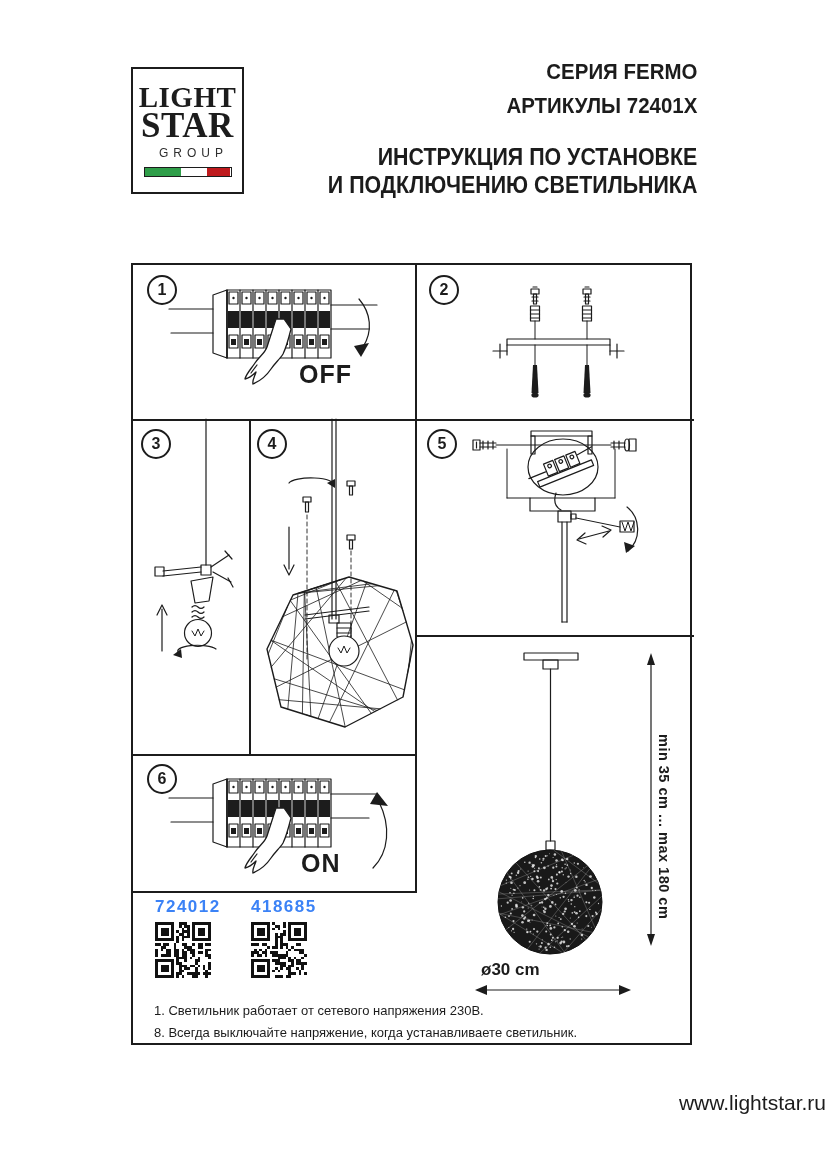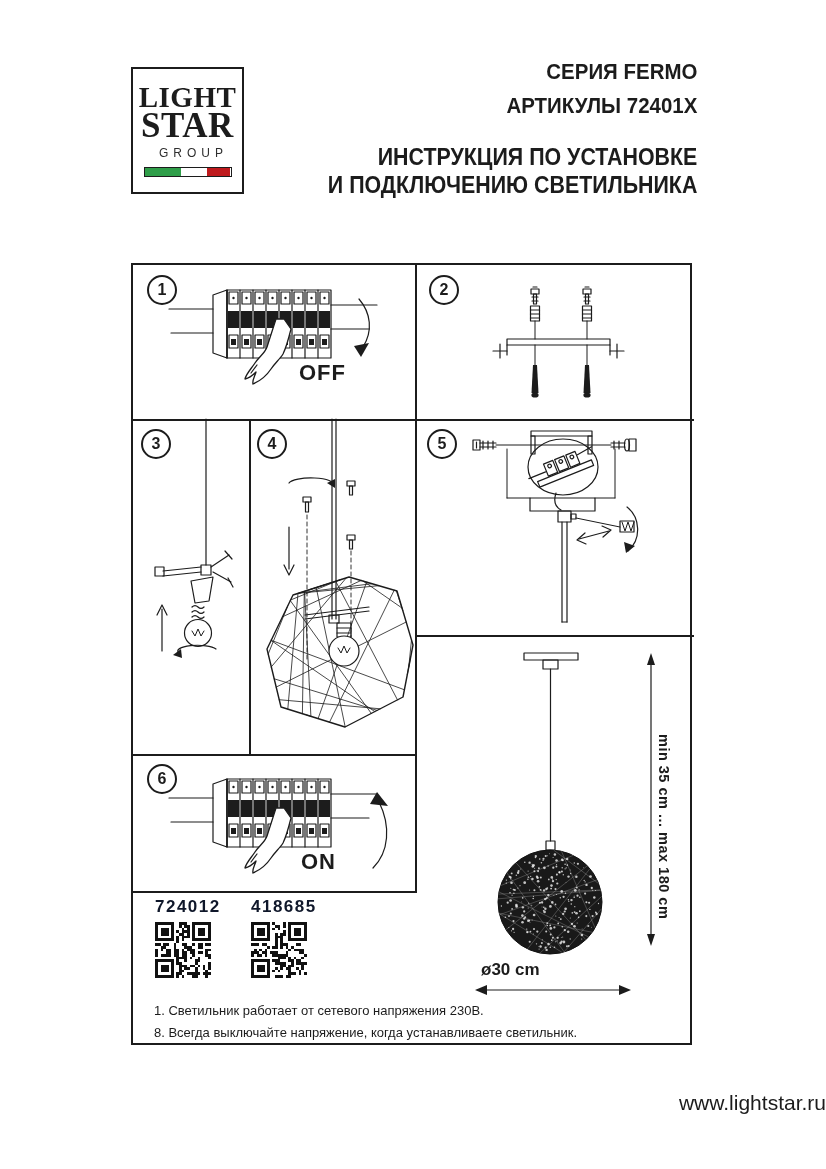--- a/index.html
+++ b/index.html
@@ -16,22 +16,22 @@
 .flag i{display:block;height:100%}
 
 .header{right:129px;top:58px;text-align:right;font-weight:bold;transform:scaleX(.93);transform-origin:100% 0;white-space:nowrap}
 .header .h1{font-size:22px;line-height:27px}
 .header .h2{font-size:22px;line-height:27px;margin-top:7px}
 .header .h3{font-size:23px;line-height:28px;margin-top:24px}
 
 .grid{left:131px;top:263px;width:561px;height:782px;border:2px solid #1c1c1c}
 .gl{position:absolute;background:#1c1c1c}
 .badge{position:absolute;width:30px;height:30px;border:2px solid #1c1c1c;border-radius:50%;display:flex;align-items:center;justify-content:center;font-size:16px;font-weight:bold;background:#fff}
-.switch-label{position:absolute;font-size:22px;font-weight:600;letter-spacing:1px}
-.qr-label{position:absolute;font-size:17px;font-weight:bold;color:#0f172a;letter-spacing:1.5px}
+.switch-label{position:absolute;font-size:25px;font-weight:600;letter-spacing:1px}
+.qr-label{position:absolute;font-size:17px;font-weight:bold;color:#3b82f6;letter-spacing:1.5px}
 .qr{position:absolute;width:58px;height:58px}
 .notes{position:absolute;font-size:13px;line-height:22px}
 .footer{position:absolute;left:0;width:100%;top:1091px;text-align:right;font-weight:normal;font-size:21px}
 .dim-v{position:absolute;writing-mode:vertical-rl;font-size:14.5px;font-weight:bold;letter-spacing:.5px;height:240px;text-align:center}
 .dim-h{position:absolute;font-size:17px;font-weight:bold;width:140px;text-align:left}
 svg.draw{position:absolute;overflow:visible}
 .ink{stroke:#1c1c1c;fill:none;stroke-width:1.2;stroke-linecap:round;stroke-linejoin:round}
 .thin{stroke-width:1}
 .dash{stroke-dasharray:4 3;stroke-width:.9}
 </style>

